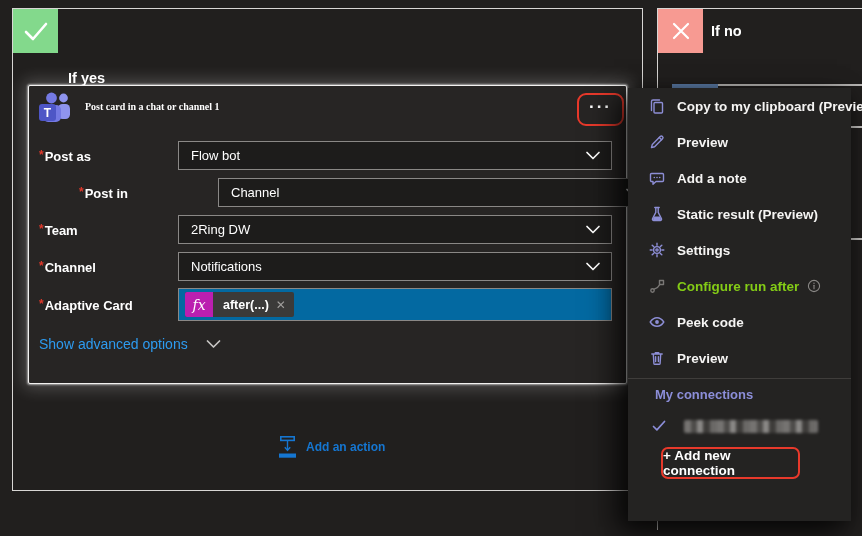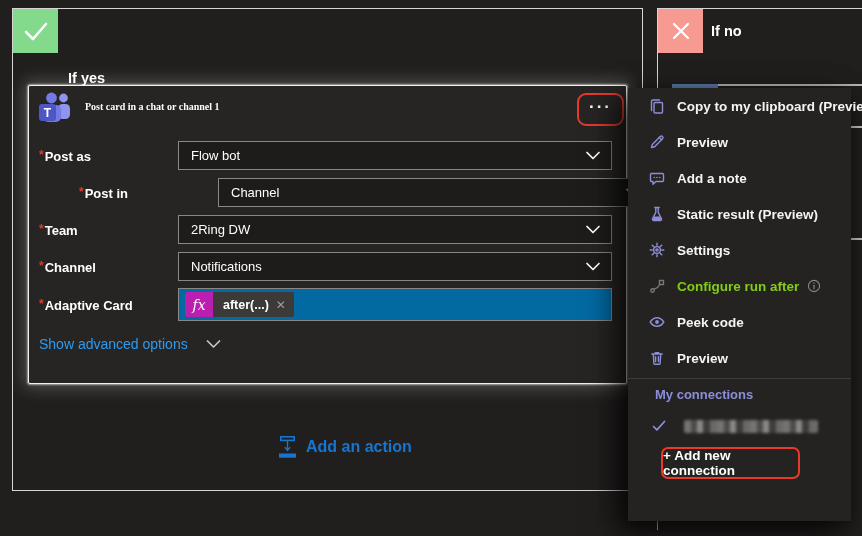--- a/index.html
+++ b/index.html
@@ -49,21 +49,21 @@
   .fx-badge { width:28px; height:25px; background:#bb1fb0; color:#fff; font-family:"DejaVu Serif", serif; font-style:italic;
     font-size:14px; display:flex; align-items:center; justify-content:center; }
   .token-text { color:#fff; font-size:12.5px; font-weight:600; padding:0 7px 0 10px; }
   .token-x { color:#a19f9d; font-size:12px; padding-right:8px; cursor:pointer; }
 
   #advanced-link { left:10px; top:250px; display:flex; align-items:center; gap:18px; cursor:pointer; }
   #advanced-label { color:#2d9bf0; font-size:14px; }
 
   
   #add-action { left:277px; top:435px; display:flex; align-items:center; gap:8px; cursor:pointer; z-index:2; }
-  #add-action-label { color:#1576d1; font-size:16px; font-weight:600; }
+  #add-action-label { color:#1576d1; font-size:12px; font-weight:600; }
 
   
   #context-menu { left:628px; top:88px; width:223px; height:433px; background:#242322; z-index:10;
     box-shadow:-14px 10px 26px rgba(0,0,0,.62), 0 6px 20px rgba(0,0,0,.5); }
   .menu-item { height:36px; display:flex; align-items:center; cursor:pointer; }
   .menu-item .mi-icon { width:18px; height:18px; margin-left:20px; flex:none; }
   .menu-item .mi-label { margin-left:11px; color:#f5f4f3; font-size:13.5px; font-weight:600; white-space:nowrap; }
   .menu-item.disabled { cursor:default; }
   .menu-item.disabled .mi-label { color:#84cc16; }
   .mi-info { margin-left:auto; margin-right:30px; width:14px; height:14px; flex:none; }

